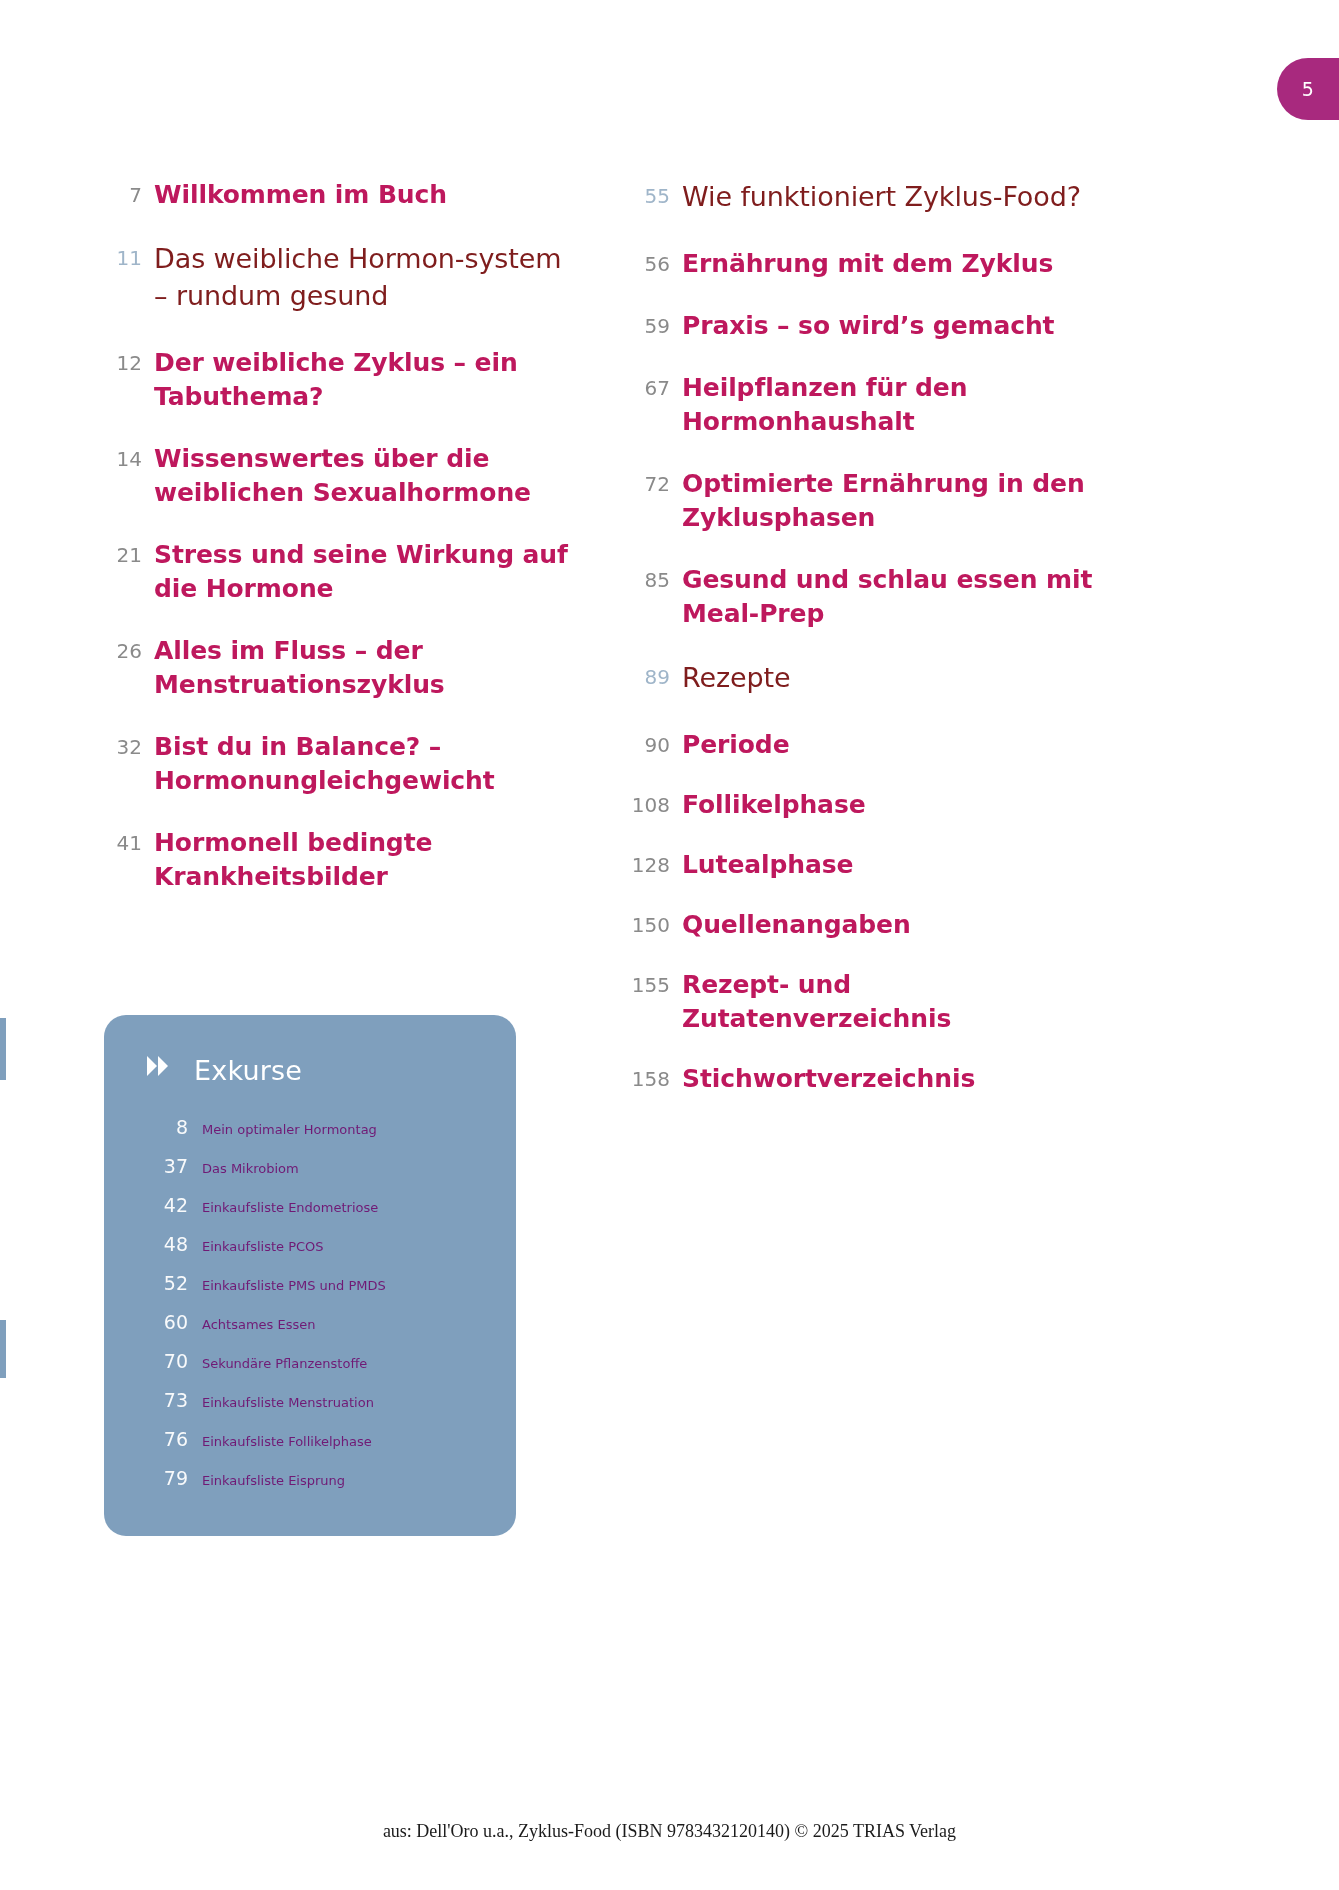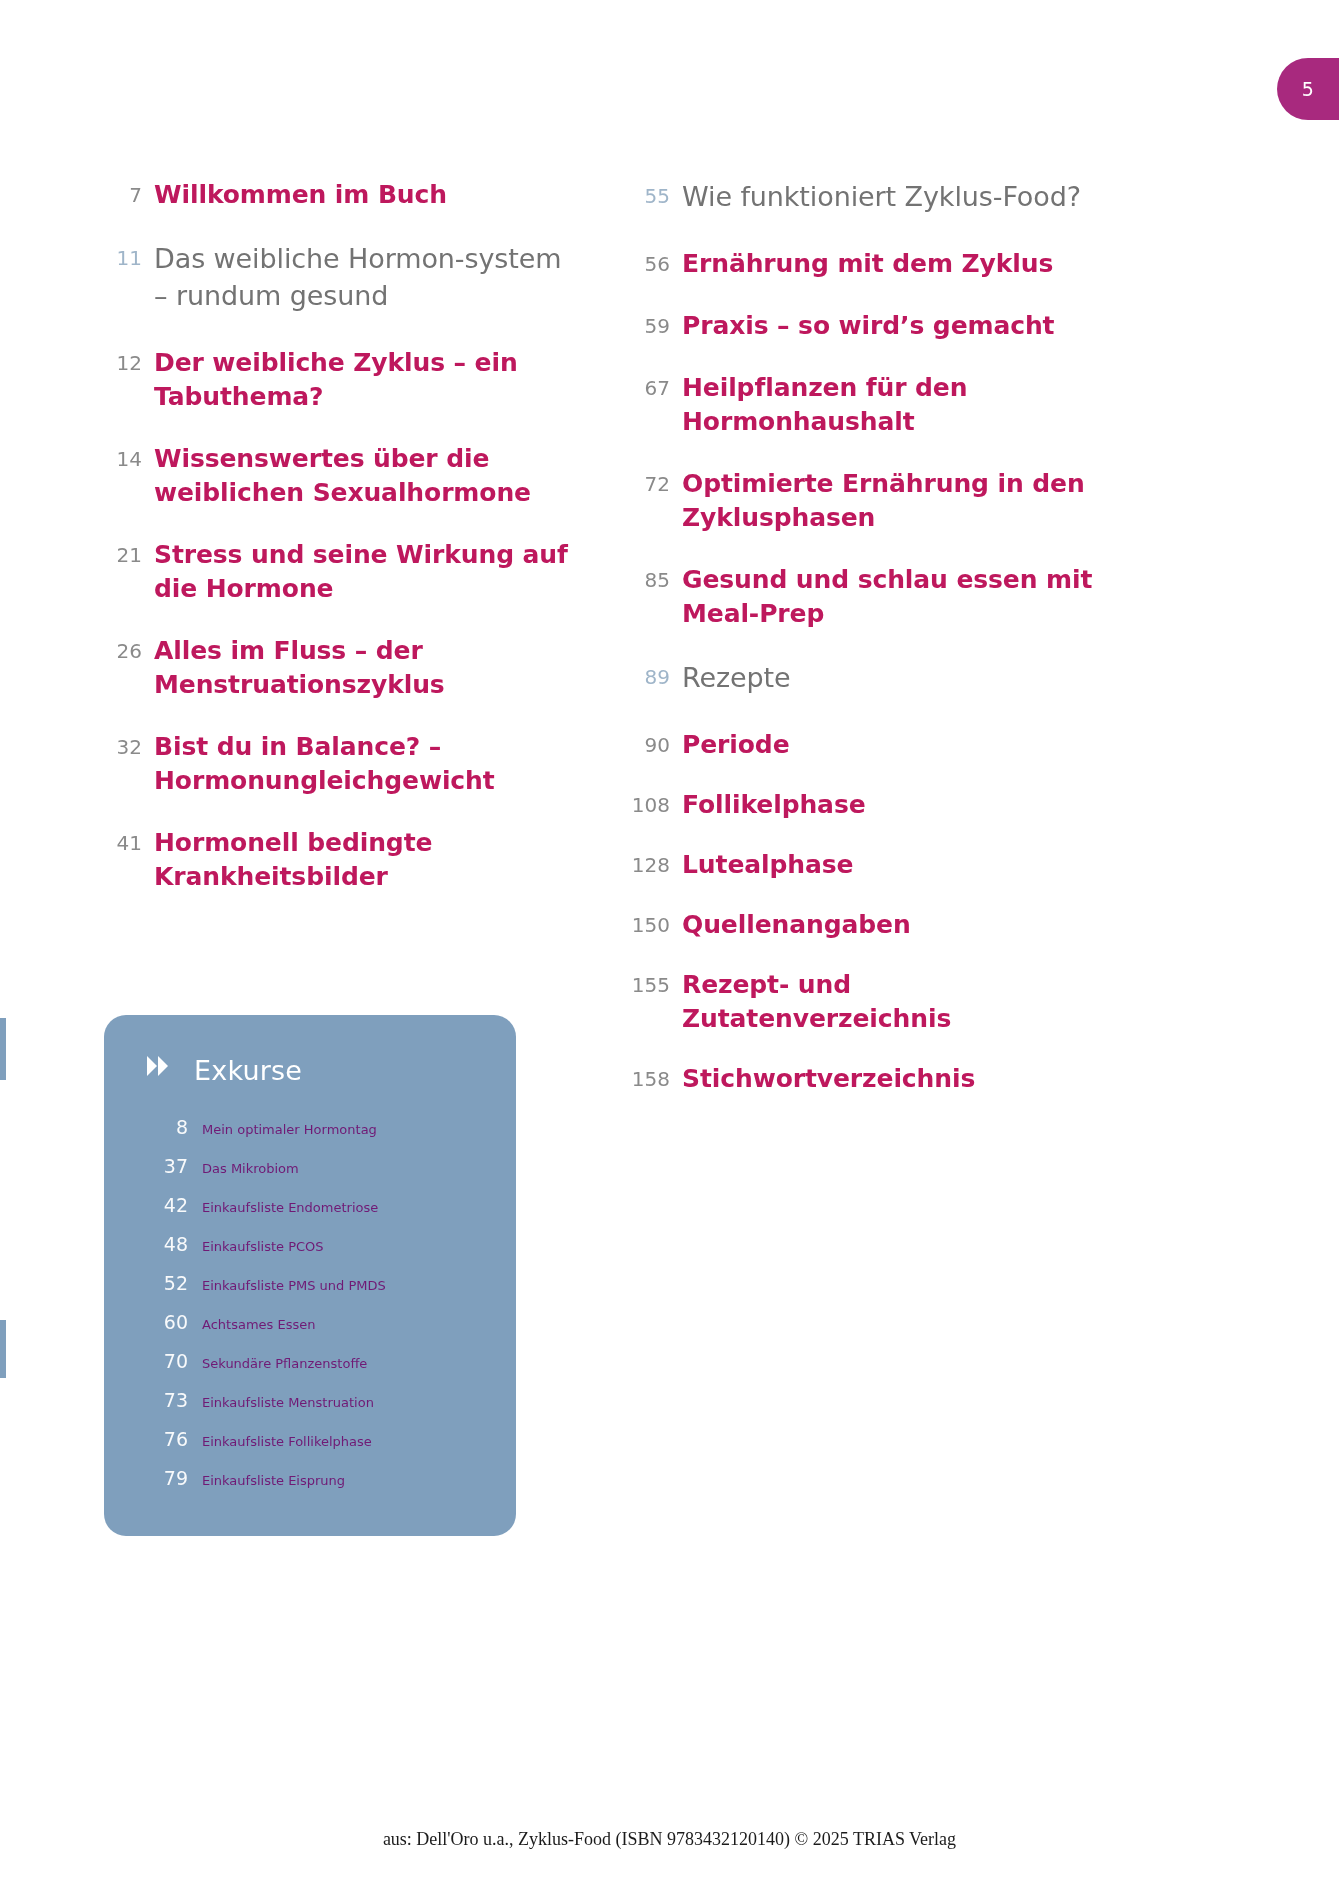--- a/index.html
+++ b/index.html
@@ -80,21 +80,21 @@
     font-size: 25px;
     line-height: 34px;
     font-weight: 700;
     color: #be185d;
     letter-spacing: -0.1px;
   }
 
   
   .entry.chapter { margin-bottom: 32px; }
   .entry.chapter .ttl {
-    color: #737373;
+    color: #7f1d1d;
     font-weight: 400;
     font-size: 27px;
     line-height: 37px;
   }
   .entry.chapter .pg {
     color: #9fb5c9;
     line-height: 37px;
   }
 
   .entry.gap-top { }
@@ -147,21 +147,21 @@
     font-size: 13px;
     line-height: 30px;
     font-weight: 400;
   }
 
   
   .footer {
     position: absolute;
     left: 0;
     right: 0;
-    bottom: 40px;
+    bottom: 48px;
     text-align: center;
     font-size: 18px;
     color: #1b1b1b;
     font-family: "Liberation Serif", "DejaVu Serif", serif;
   }
 </style>
 </head>
 <body>
 
 <div class="page-tab">

